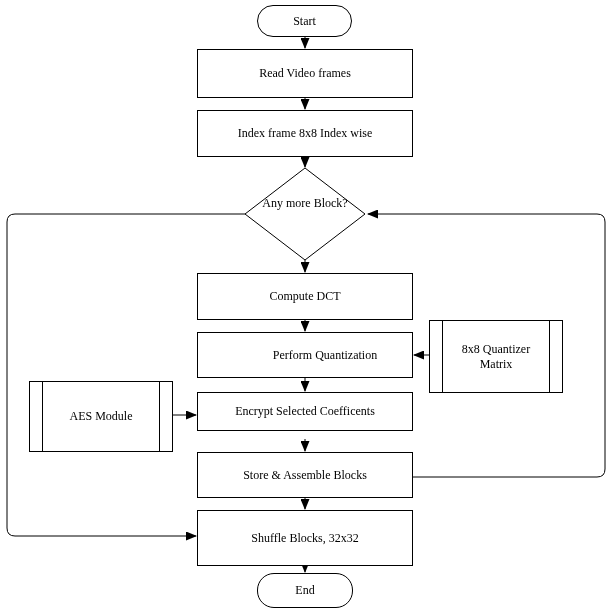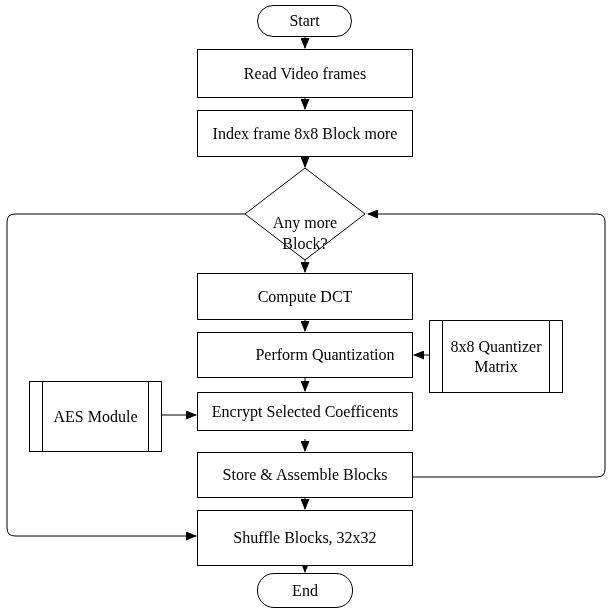--- a/index.html
+++ b/index.html
@@ -2,21 +2,21 @@
 <html><head>
 <meta charset="utf-8">
 <style>
   html, body { margin: 0; padding: 0; background: #ffffff; }
   .canvas {
     position: relative;
     width: 613px;
     height: 612px;
     background: #ffffff;
     font-family: "Liberation Serif", "DejaVu Serif", serif;
-    font-size: 16px;
+    font-size: 12px;
     color: #000000;
     overflow: hidden;
   }
   .connectors {
     position: absolute;
     left: 0; top: 0;
     width: 613px; height: 612px;
   }
   .node {
     position: absolute;
@@ -90,40 +90,40 @@
 
   <div class="node terminator" style="left:257px; top:5px; width:95px; height:32px;">
     <span class="label">Start</span>
   </div>
 
   <div class="node process" style="left:197px; top:49px; width:216px; height:49px;">
     <span class="label">Read Video frames</span>
   </div>
 
   <div class="node process" style="left:197px; top:110px; width:216px; height:47px;">
-    <span class="label">Index frame 8x8 Block more</span>
+    <span class="label">Index frame 8x8 Index wise</span>
   </div>
 
-  <div class="decision-label" style="left:253px; top:205px; width:104px; height:50px;align-items:flex-end;">
+  <div class="decision-label" style="left:253px; top:178px; width:104px; height:50px;">
     <span class="label">Any more Block?</span>
   </div>
 
   <div class="node process" style="left:197px; top:273px; width:216px; height:47px;">
     <span class="label">Compute DCT</span>
   </div>
 
   <div class="node process" style="left:197px; top:332px; width:216px; height:46px;padding-left:40px;">
     <span class="label">Perform Quantization</span>
   </div>
 
   <div class="node predef" style="left:429px; top:320px; width:134px; height:73px;">
     <span class="label">8x8 Quantizer Matrix</span>
   </div>
 
-  <div class="node predef" style="left:29px; top:381px; width:133px; height:71px;">
+  <div class="node predef" style="left:29px; top:381px; width:144px; height:71px;">
     <span class="label">AES Module</span>
   </div>
 
   <div class="node process" style="left:197px; top:392px; width:216px; height:39px;">
     <span class="label">Encrypt Selected Coefficents</span>
   </div>
 
   <div class="node process" style="left:197px; top:452px; width:216px; height:46px;">
     <span class="label">Store &amp; Assemble Blocks</span>
   </div>

